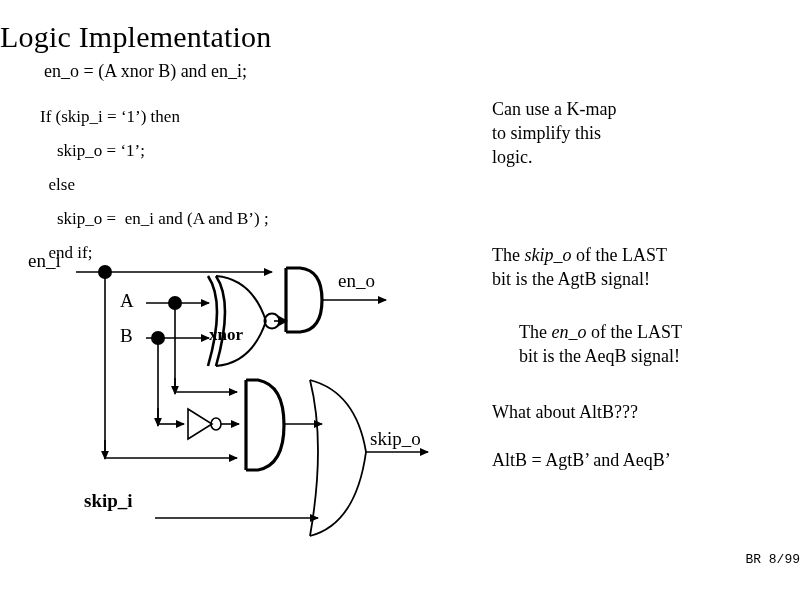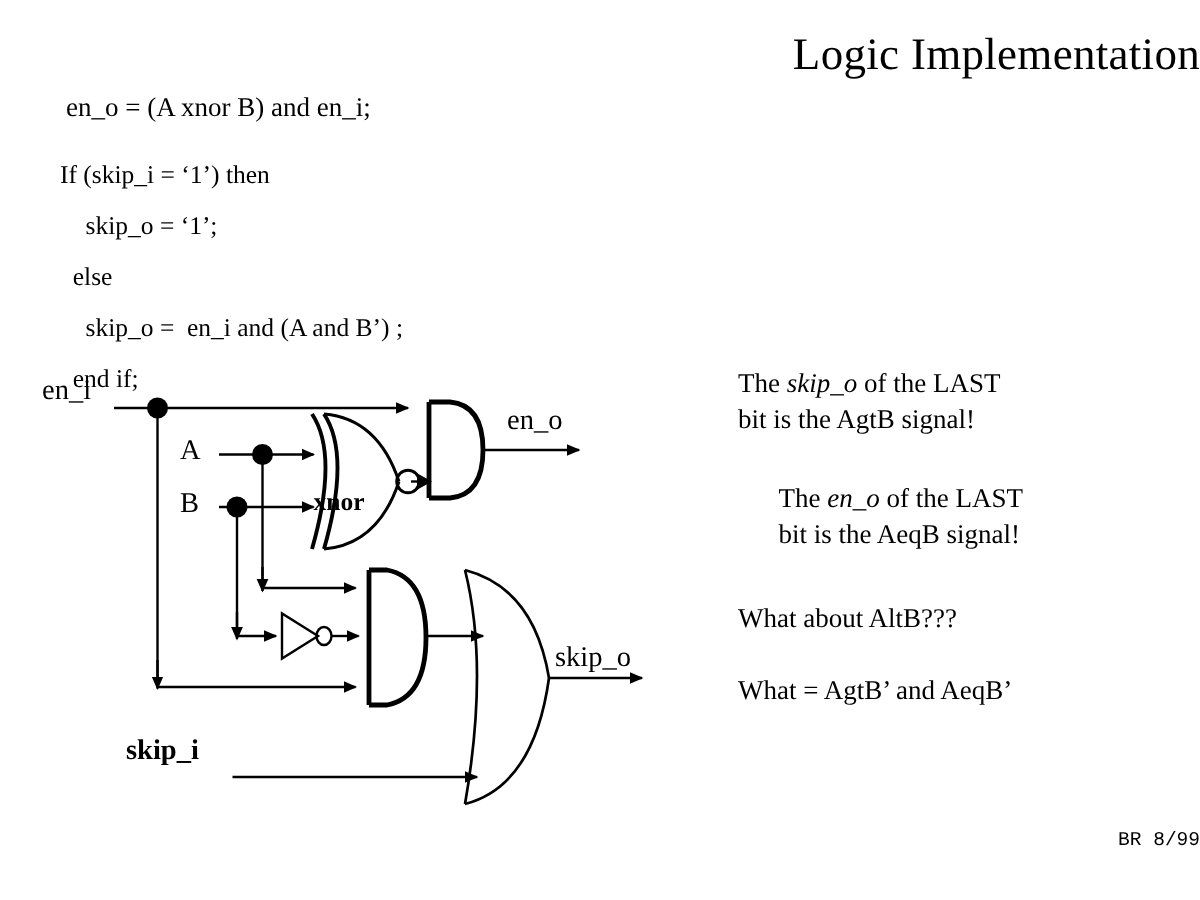--- a/index.html
+++ b/index.html
@@ -15,21 +15,21 @@
     overflow: hidden;
     font-family: "Liberation Serif", "DejaVu Serif", serif;
     color: #000000;
   }
   .abs { position: absolute; }
 
   #title {
     left: 0;
     top: 20px;
     width: 800px;
-    text-align: right;
+    text-align: left;
     font-size: 30px;
     line-height: 34px;
     letter-spacing: 0.2px;
     white-space: nowrap;
   }
 
   #eq-line {
     left: 44px;
     top: 60px;
     font-size: 18px;
@@ -100,30 +100,33 @@
   <div class="abs" id="title">Logic Implementation</div>
 
   <div class="abs" id="eq-line">en_o =  (A xnor B) and en_i;</div>
 
   <div class="abs" id="code-block">If (skip_i = ‘1’) then
     skip_o = ‘1’;
   else
     skip_o =  en_i and (A and B’) ;
   end if;</div>
 
+  <div class="abs right-para" id="note-kmap">Can use a K-map
+to simplify this
+logic.</div>
 
   <div class="abs right-para" id="note-skip"><span>The </span><span class="it">skip_o</span><span> of the LAST
 bit is the AgtB signal!</span></div>
 
   <div class="abs right-para" id="note-en"><span>The </span><span class="it">en_o</span><span> of the LAST
 bit is the AeqB signal!</span></div>
 
   <div class="abs right-para" id="note-altq">What about AltB???</div>
 
-  <div class="abs right-para" id="note-altb">What = AgtB’ and AeqB’</div>
+  <div class="abs right-para" id="note-altb">AltB = AgtB’ and AeqB’</div>
 
   <svg class="abs" id="circuit-svg" viewBox="0 0 800 600">
     <defs>
       <marker id="arw" markerWidth="9" markerHeight="9" refX="8" refY="4.5" orient="auto" markerUnits="userSpaceOnUse">
         <path d="M0,0.6 L9,4.5 L0,8.4 z" fill="#000"></path>
       </marker>
     </defs>
 
     <g stroke="#000" fill="none" stroke-width="1.6">
 

